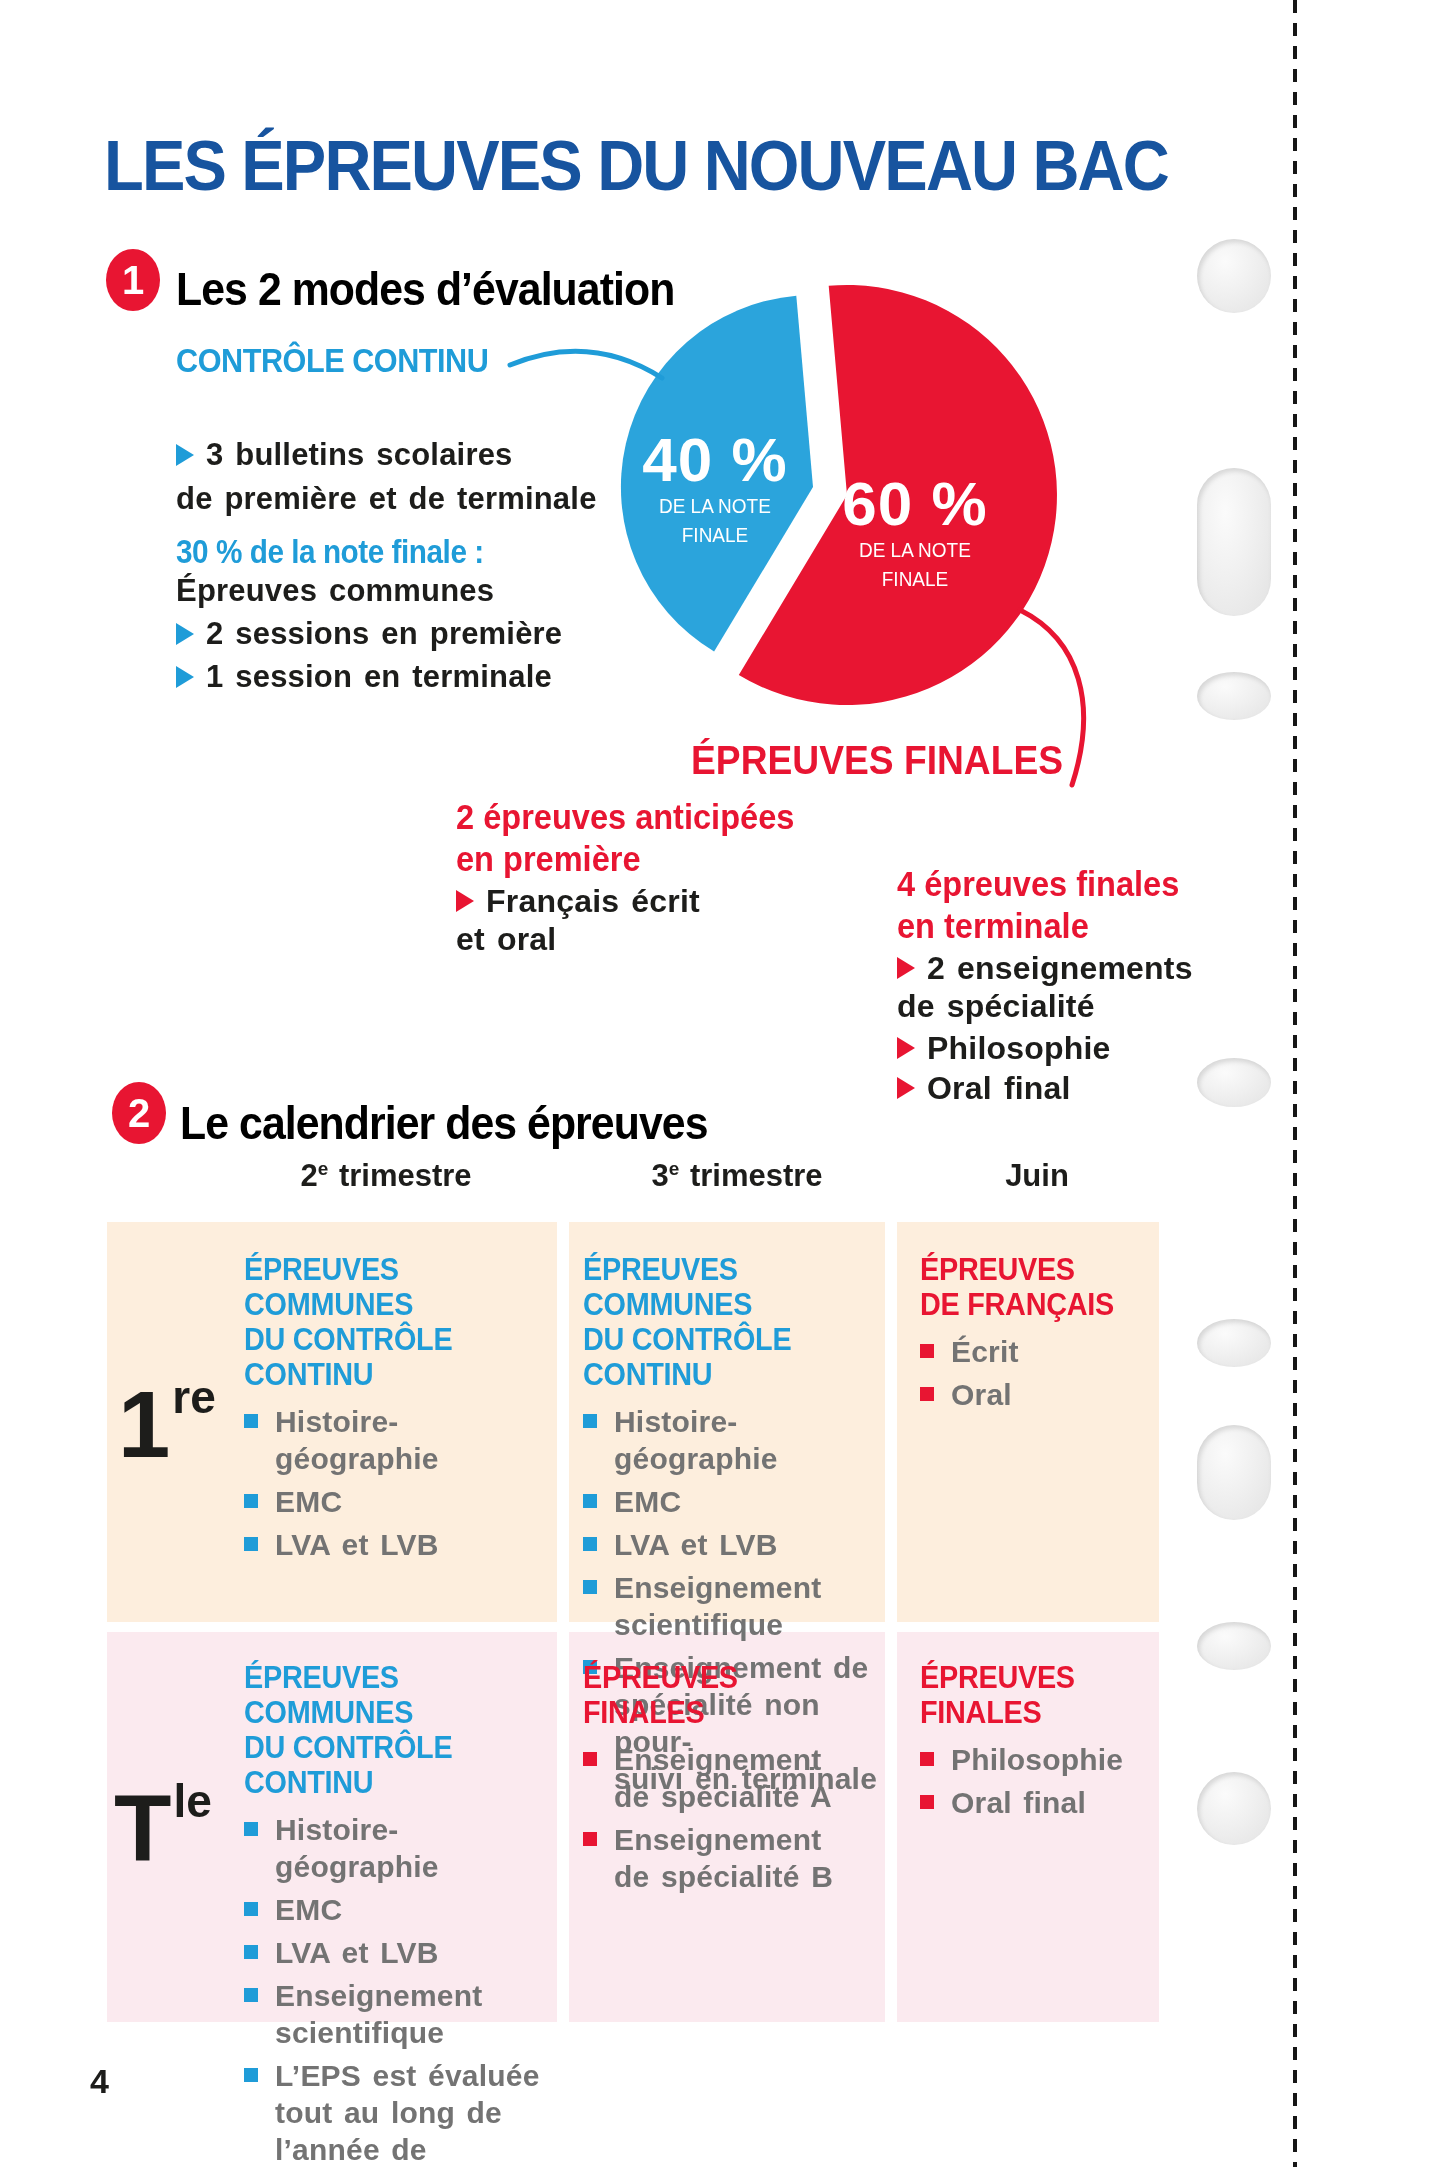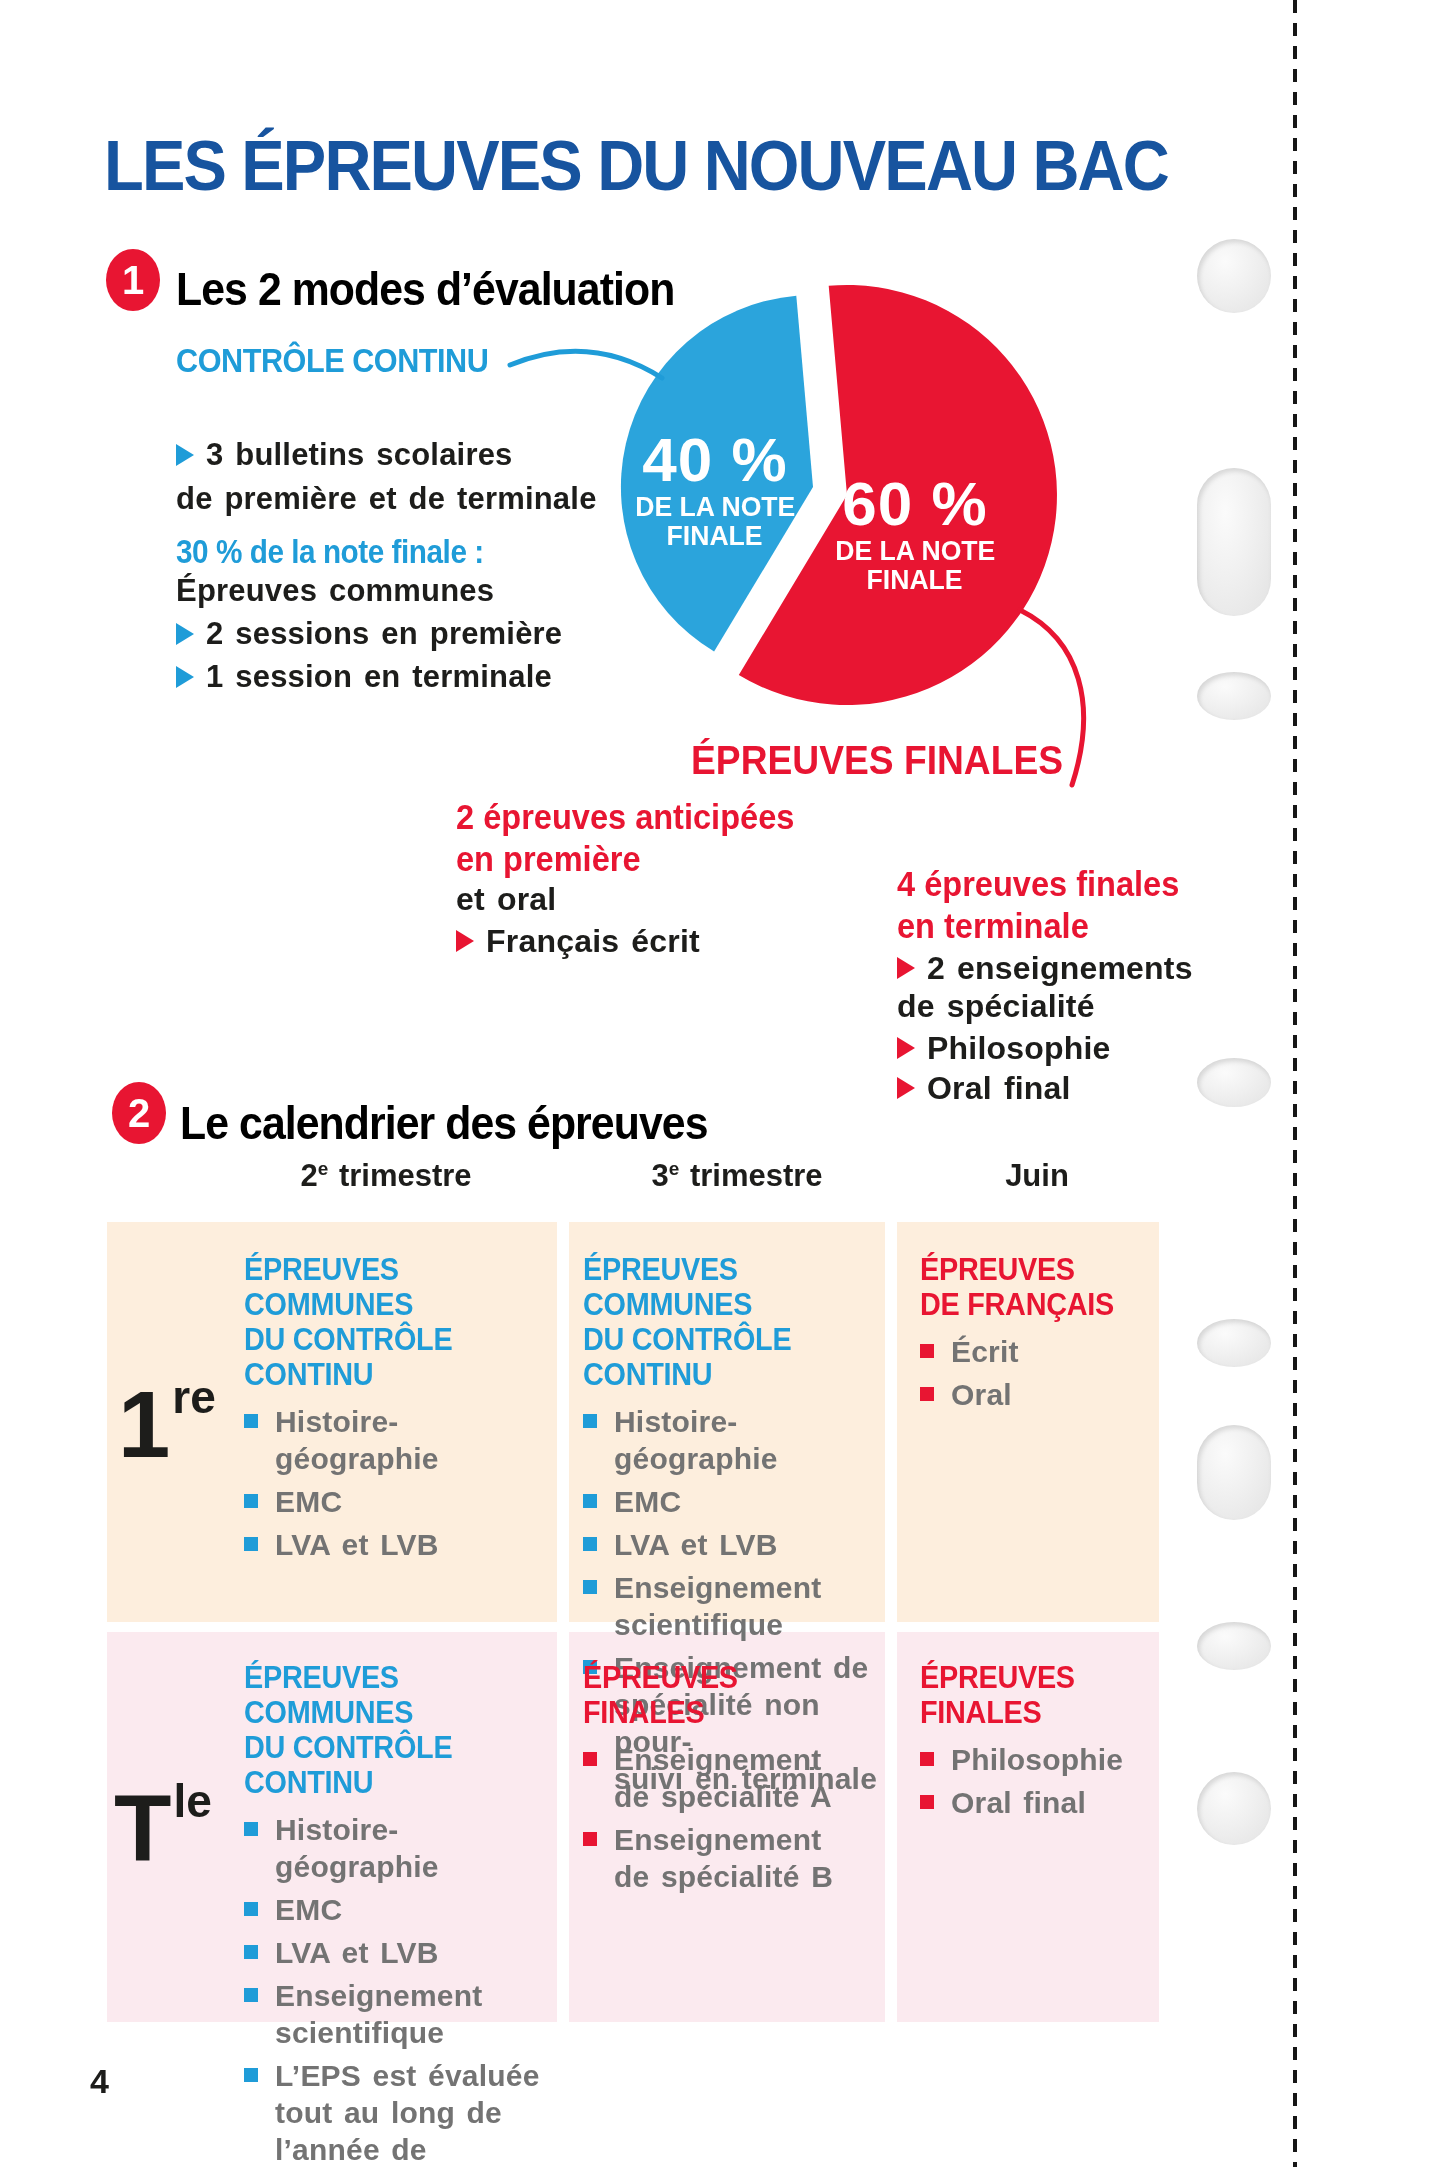--- a/index.html
+++ b/index.html
@@ -36,21 +36,21 @@
   .bullet-line { display:flex; align-items:center; gap:12px; }
   .tri { width:0; height:0; border-top:11px solid transparent; border-bottom:11px solid transparent; flex:none; }
   .tri.blue { border-left:18px solid #1f9cd8; }
   .tri.red  { border-left:18px solid #e81532; }
 
   
   .pie-wrap { left:440px; top:260px; width:700px; height:540px; }
   .pie-wrap svg { position:absolute; left:0; top:0; overflow:visible; }
   .pie-label { position:absolute; text-align:center; color:#fff; }
   .pie-label .pct { font-size:62px; font-weight:800; letter-spacing:1px; line-height:64px; }
-  .pie-label .sub { font-size:28px; font-weight:700; line-height:29px; letter-spacing:0; }
+  .pie-label .sub { font-size:20px; font-weight:400; line-height:29px; letter-spacing:0; }
   .ep-finales { left:645px; top:738px; width:465px; text-align:center; font-size:40px; font-weight:800; color:#e81532; }
   .ep-finales .condensed { transform-origin:center; }
 
   .fin-col .h { font-size:35px; font-weight:800; color:#e81532; white-space:nowrap; height:42px; }
   .fin-col .b { height:40px; }
 
   
   .thead { font-size:31px; font-weight:bold; color:#1d1d1b; text-align:center; width:300px; word-spacing:2px; }
   .thead sup { font-size:19px; }
   .block { position:absolute; }
@@ -131,25 +131,25 @@
       <div class="sub"><span class="condensed" style="transform:scaleX(.95);transform-origin:center;">DE LA NOTE</span></div>
       <div class="sub"><span class="condensed" style="transform:scaleX(.95);transform-origin:center;">FINALE</span></div>
     </div>
   </div>
 
   <div class="abs ep-finales"><span class="condensed">ÉPREUVES FINALES</span></div>
 
   <div class="abs fin-col" style="left:456px;top:797px;width:420px;">
     <div class="h"><span class="condensed">2 épreuves anticipées</span></div>
     <div class="h"><span class="condensed">en première</span></div>
-    <div class="b body-line" style="font-size:32px;">et oral</div>
     <div class="b body-line bullet-line" style="font-size:32px;">
       <span class="tri red"></span>
       <span>Français écrit</span>
     </div>
+    <div class="b body-line" style="font-size:32px;">et oral</div>
   </div>
 
   <div class="abs fin-col" style="left:897px;top:835px;width:300px;margin-top:29px;">
     <div class="h"><span class="condensed">4 épreuves finales</span></div>
     <div class="h"><span class="condensed">en terminale</span></div>
     <div class="b body-line bullet-line" style="font-size:32px;">
       <span class="tri red"></span>
       <span>2 enseignements</span>
     </div>
     <div class="b body-line" style="font-size:32px;">de spécialité</div>

